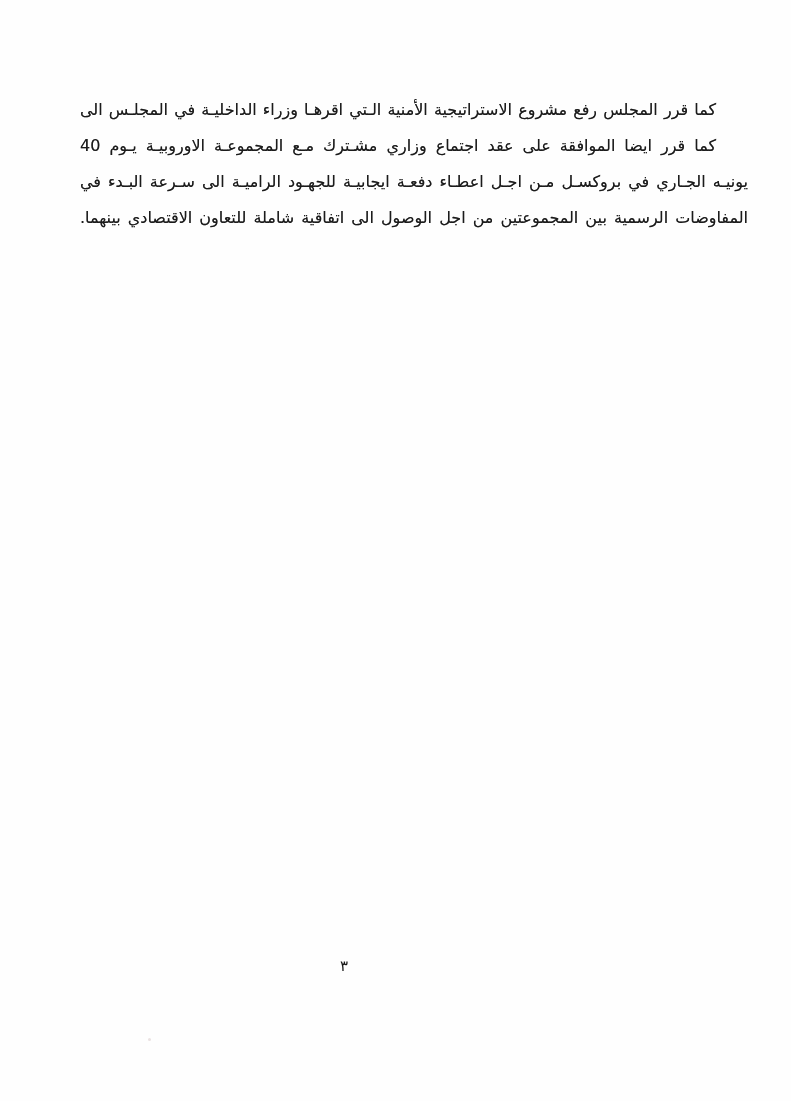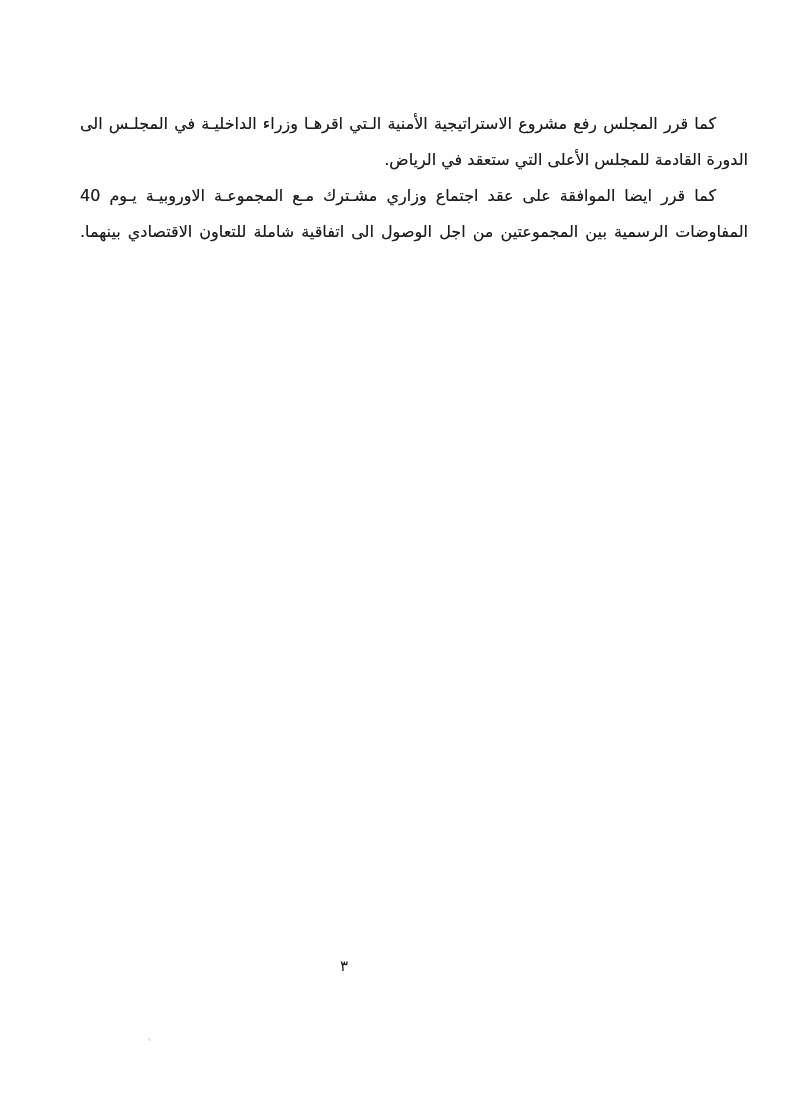--- a/index.html
+++ b/index.html
@@ -10,21 +10,21 @@
   .page {
     position: relative;
     width: 791px;
     height: 1101px;
     background: #fefefe;
     overflow: hidden;
     font-family: "DejaVu Sans", sans-serif;
   }
   .text-block {
     position: absolute;
-    top: 106px;
+    top: 92px;
     right: 43px;
     width: 668px;
     color: #1b1b1b;
   }
   .para {
     margin: 0;
     padding: 0;
   }
   .line {
     direction: rtl;
@@ -71,25 +71,25 @@
 </style>
 </head>
 <body>
 
 <div class="page">
 
   <div class="text-block">
 
     <div class="para">
       <span class="line justify indent">كما قرر المجلس رفع مشروع الاستراتيجية الأمنية الـتي اقرهـا وزراء الداخليـة في المجلـس الى</span>
-      <span class="line lastline">الدورة القادمة للمجلس الأعلى التي ستعقد في الرياض.</span>
     </div>
 
     <div class="para">
       <span class="line justify indent">كما قرر ايضا الموافقة على عقد اجتماع وزاري مشـترك مـع المجموعـة الاوروبيـة يـوم 40</span>
+      <span class="line justify">يونيـه الجـاري في بروكسـل مـن اجـل اعطـاء دفعـة ايجابيـة للجهـود الراميـة الى سـرعة البـدء في</span>
       <span class="line justify">المفاوضات الرسمية بين المجموعتين من اجل الوصول الى اتفاقية شاملة للتعاون الاقتصادي بينهما.</span>
     </div>
 
   </div>
 
   <div class="page-number">٣</div>
 
   <div class="speck"></div>
 
 </div>

